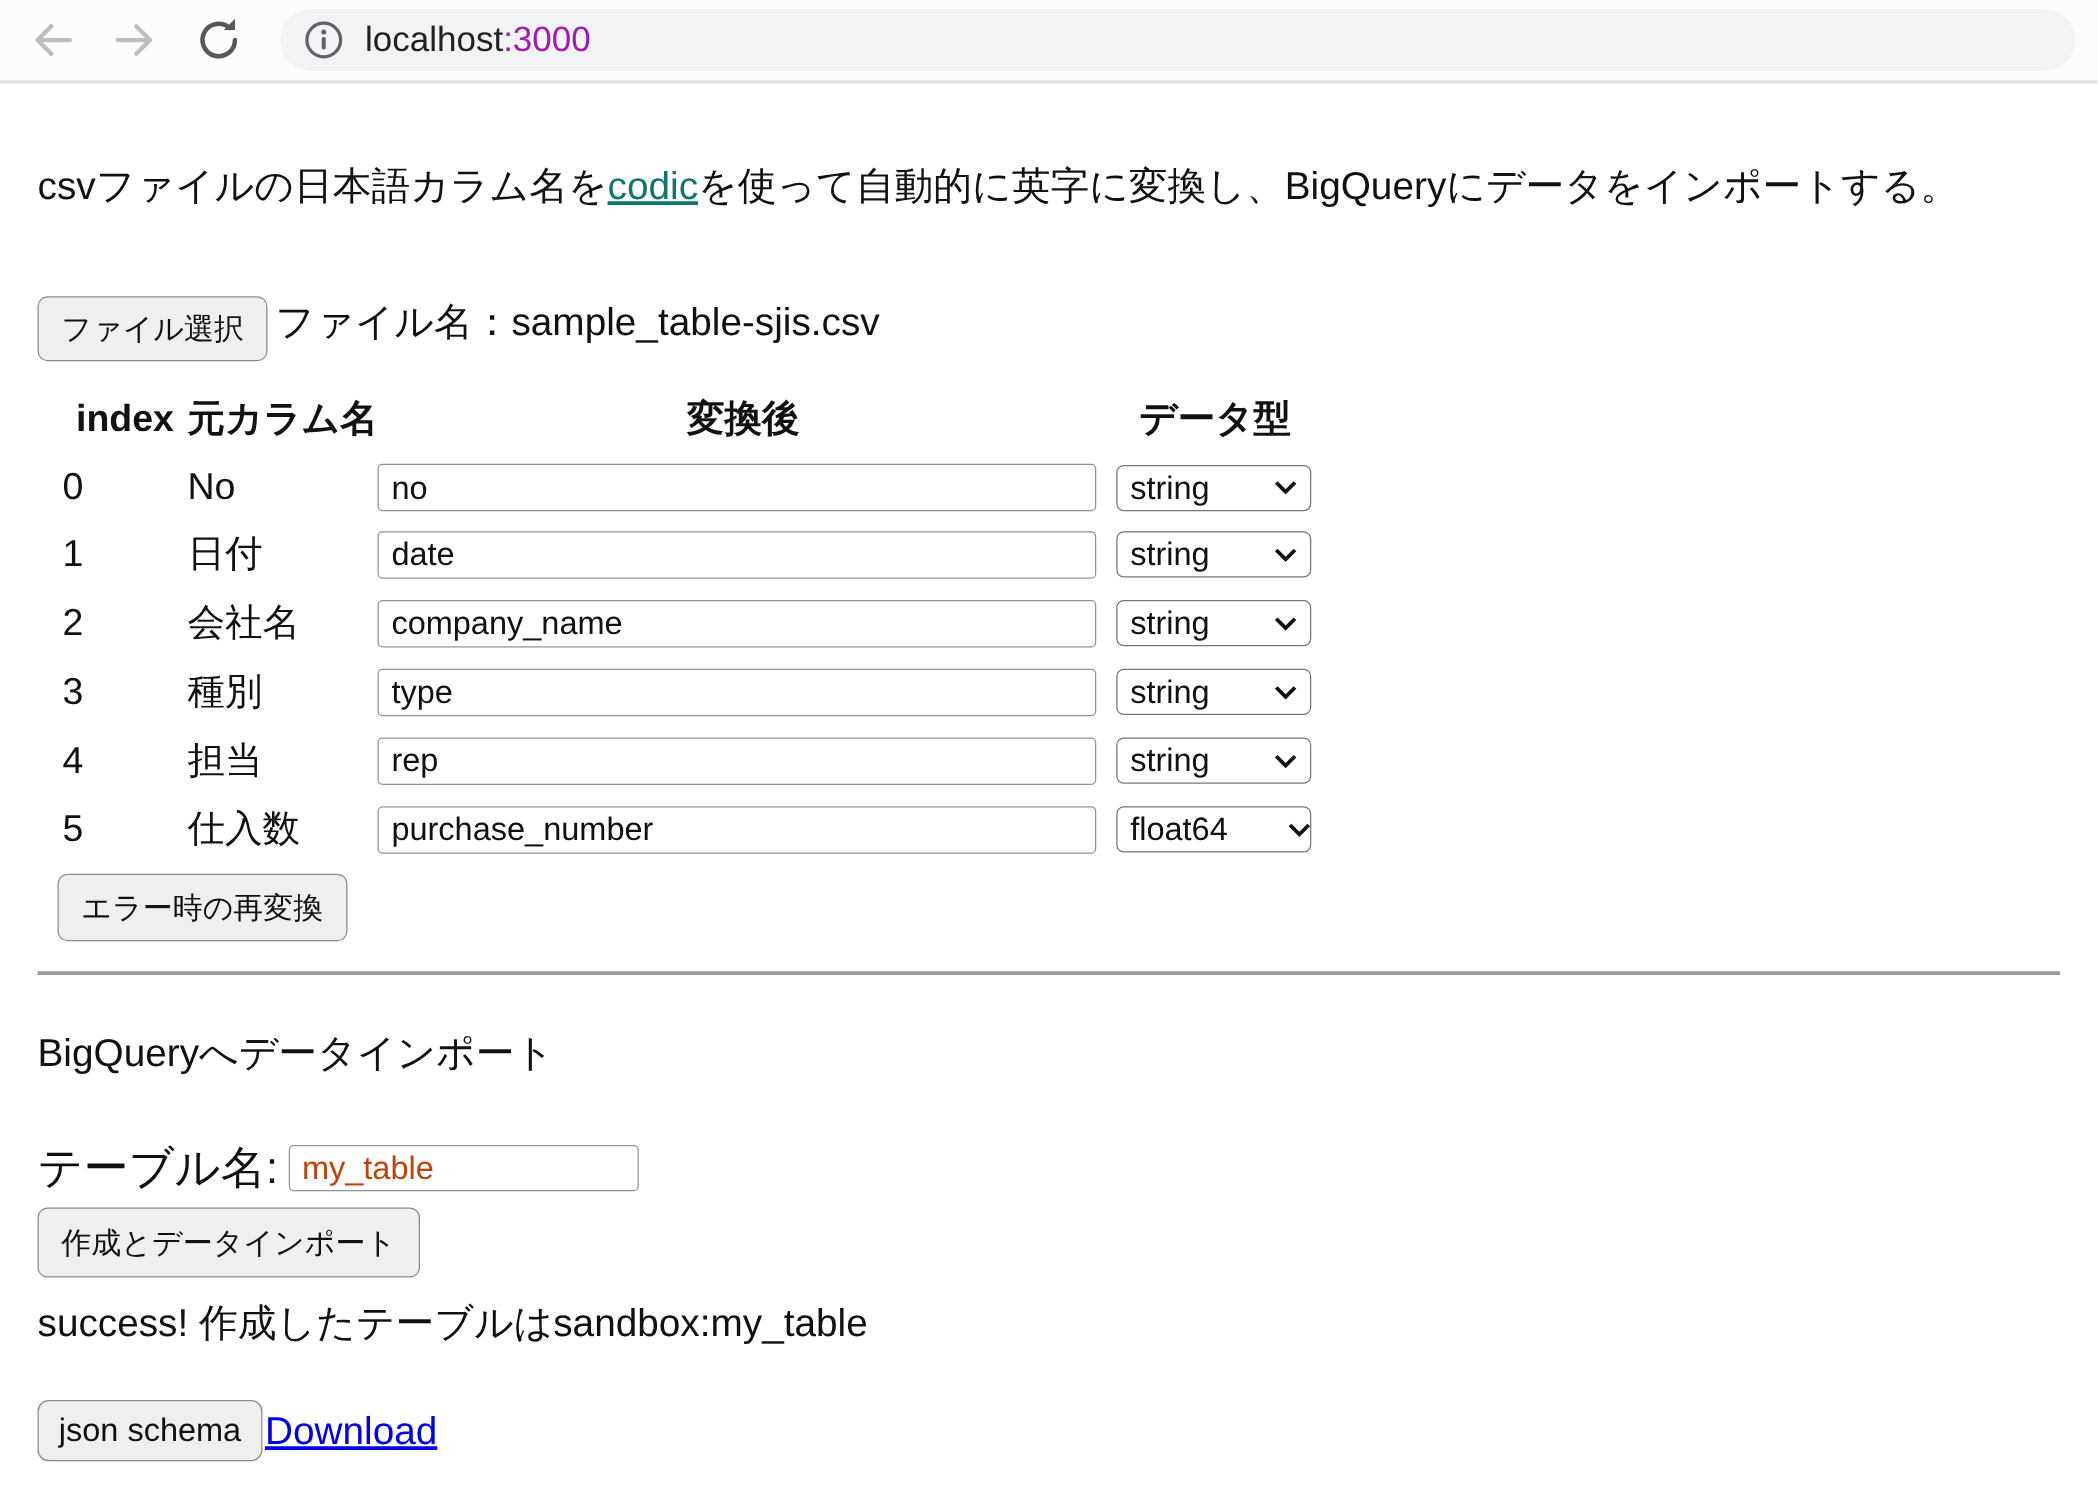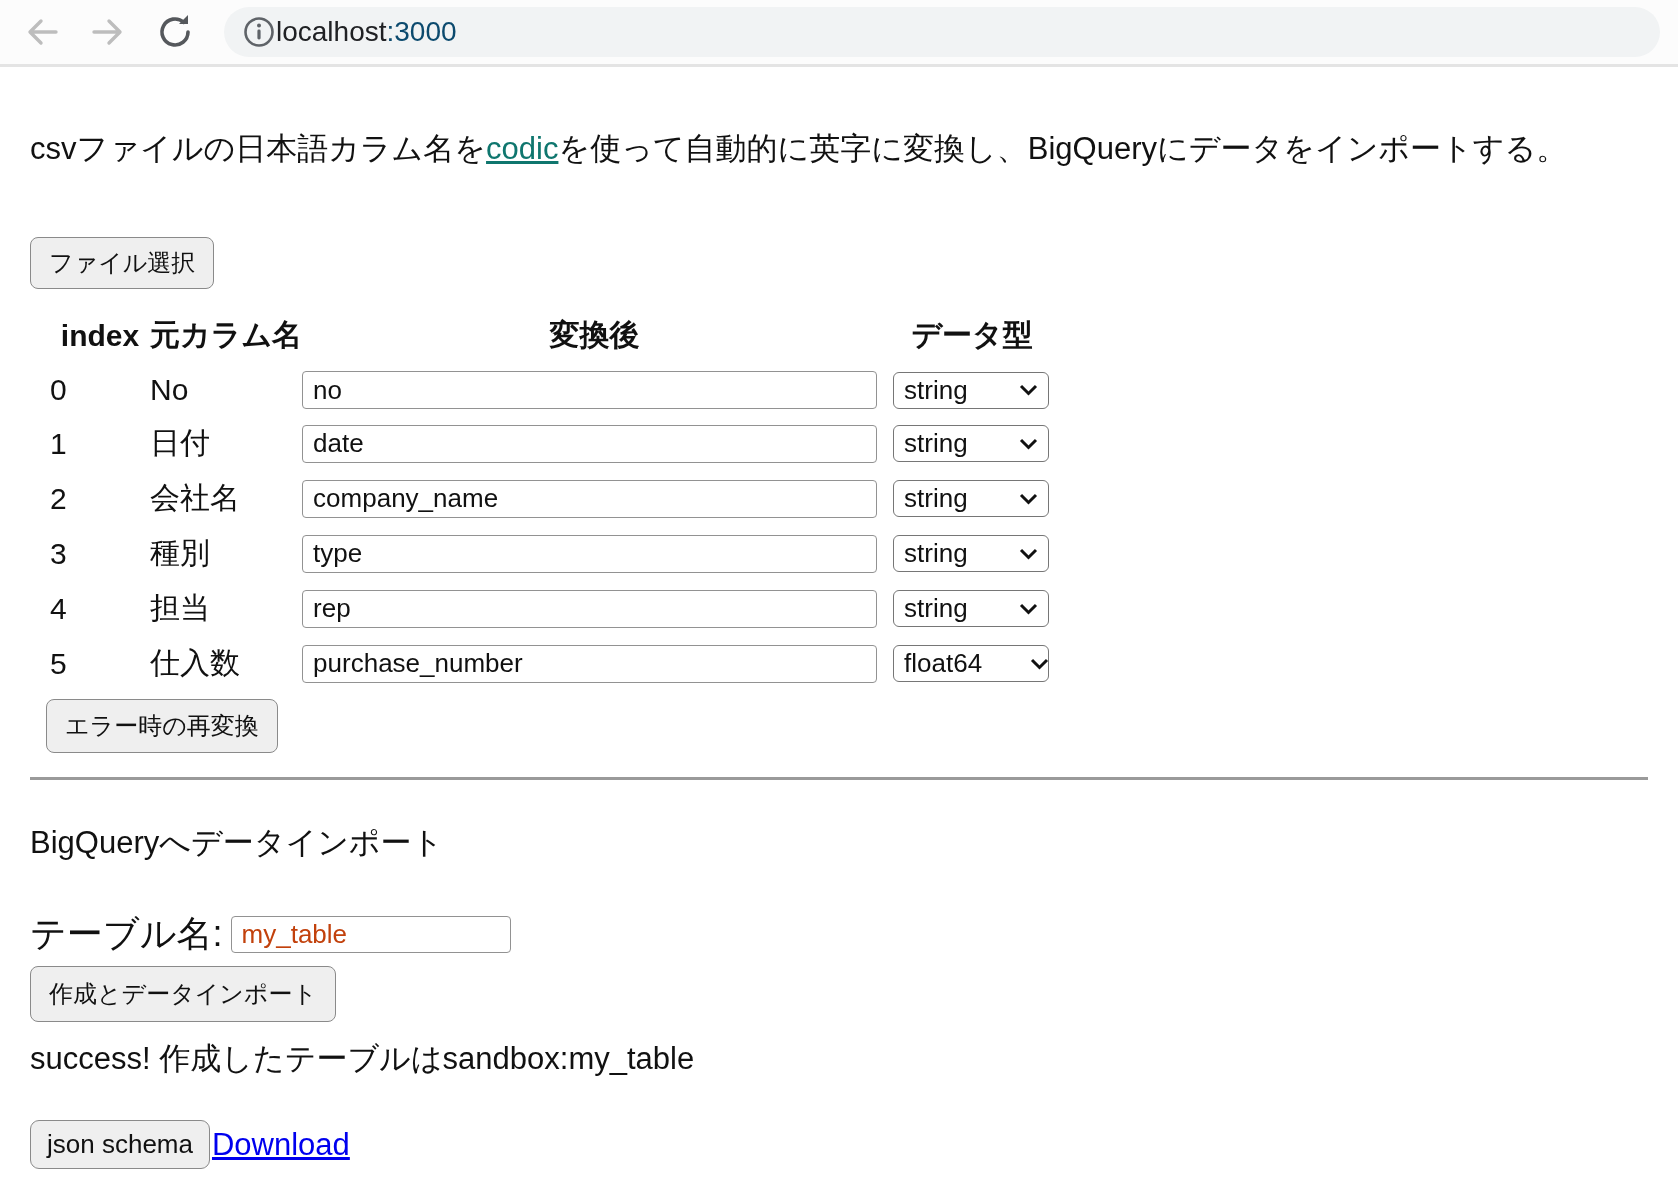--- a/index.html
+++ b/index.html
@@ -25,22 +25,22 @@
   .nav-icon.reload  { margin-left: 26px; }
   .addr {
     flex: 1 1 auto;
     margin-left: 28px; margin-right: 18px;
     height: 50px; border-radius: 25px;
     background: #f1f3f4;
     display: flex; align-items: center;
     padding-left: 18px;
     font-size: 28px;
   }
-  .addr .host { color: #202124; }
-  .addr .port { color: #0c4a6e; }
+  .addr .host { color: #202124; margin-left: 16px; }
+  .addr .port { color: #a21caf; }
 
   
   .page { padding: 0 30px; }
 
   .intro { margin: 62px 0 0 0; font-size: 31px; line-height: 1.3; }
   a.codic { color: #0f766e; text-decoration: underline; cursor: pointer; }
 
   .file-row { margin-top: 68px; display: flex; align-items: flex-start; }
   button.ui-btn {
     font-family: "Liberation Sans", sans-serif;
@@ -134,20 +134,21 @@
       <span class="port">:3000</span>
   </div>
 </div>
 
 <div class="page">
 
   <p class="intro"><span>csvファイルの日本語カラム名を</span><a class="codic">codic</a><span>を使って自動的に英字に変換し、BigQueryにデータをインポートする。</span></p>
 
   <div class="file-row">
     <button class="ui-btn">ファイル選択</button>
+    <span class="file-label">ファイル名：sample_table-sjis.csv</span>
   </div>
 
   <table class="cols">
     <thead>
       <tr>
         <th class="c1">index</th>
         <th class="c2">元カラム名</th>
         <th class="c3">変換後</th>
         <th class="c4">データ型</th>
       </tr>

